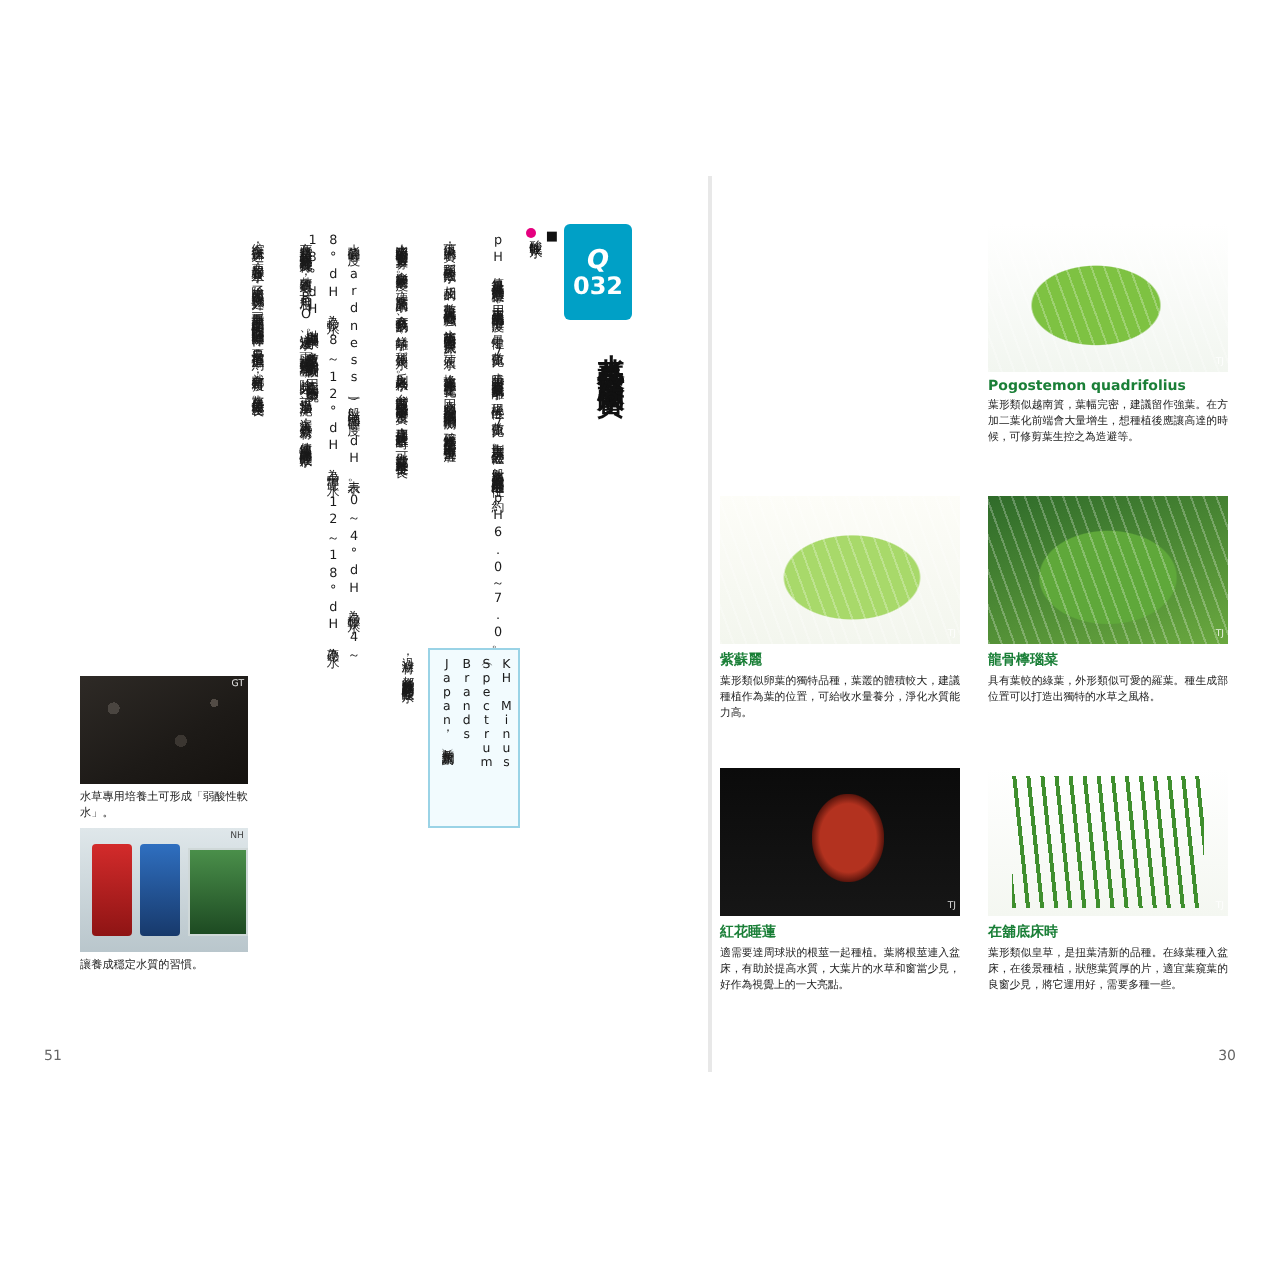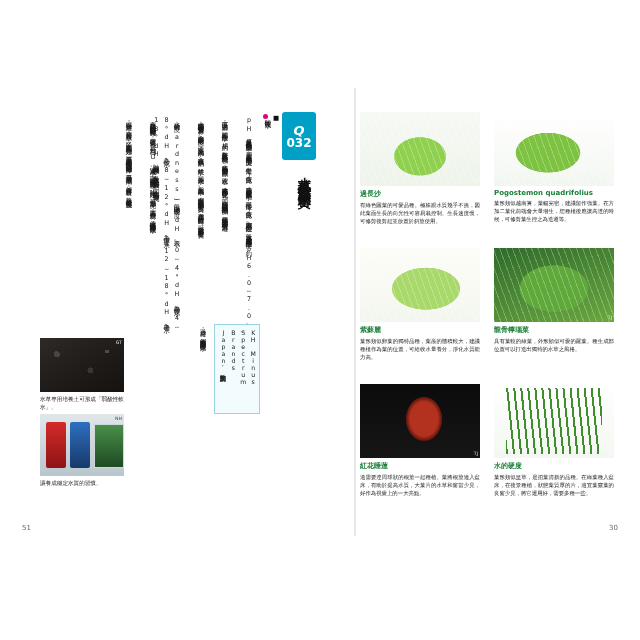--- a/index.html
+++ b/index.html
@@ -255,27 +255,20 @@
           <div class="tank"></div>
           <span class="crd dark">NH</span>
         </div>
         <div class="cap">讓養成穩定水質的習慣。</div>
       </div>
 
     </div>
 
     <div class="rightpage">
 
-      <div class="pcard" style="left:0;top:24px;">
-        <div class="ph f1 leafy">
-          <span class="tag">TJ</span>
-        </div>
-        <div class="nm">過長沙</div>
-        <div class="dsc">有綠色圓葉的可愛品種。極株跟水質幾乎不挑，因此葉面生長的向光性可容易栽控制。生長速度慢，可修剪後剪起並放置於斜莖使用。</div>
-      </div>
 
       <div class="pcard" style="left:0;top:160px;">
         <div class="ph f3 leafy">
           <span class="tag">TJ</span>
         </div>
         <div class="nm">紫蘇麗</div>
         <div class="dsc">葉形類似卵葉的獨特品種，葉叢的體積較大，建議種植作為葉的位置，可給收水量養分，淨化水質能力高。</div>
       </div>
 
       <div class="pcard" style="left:134px;top:24px;">
@@ -299,21 +292,21 @@
           <span class="tag">TJ</span>
         </div>
         <div class="nm">龍骨檸瑙菜</div>
         <div class="dsc">具有葉較的綠葉，外形類似可愛的羅葉。種生成部位置可以打造出獨特的水草之風格。</div>
       </div>
 
       <div class="pcard" style="left:134px;top:296px;">
         <div class="ph f6">
           <span class="tag">TJ</span>
         </div>
-        <div class="nm">水的硬度</div>
+        <div class="nm">在舖底床時</div>
         <div class="dsc">葉形類似皇草，是扭葉清新的品種。在綠葉種入盆床，在後景種植，狀態葉質厚的片，適宜葉窺葉的良窗少見，將它運用好，需要多種一些。</div>
       </div>
 
     </div>
   </div>
 
   <div class="pg pg-left">51</div>
   <div class="pg pg-right">30</div>
 
 </div>

